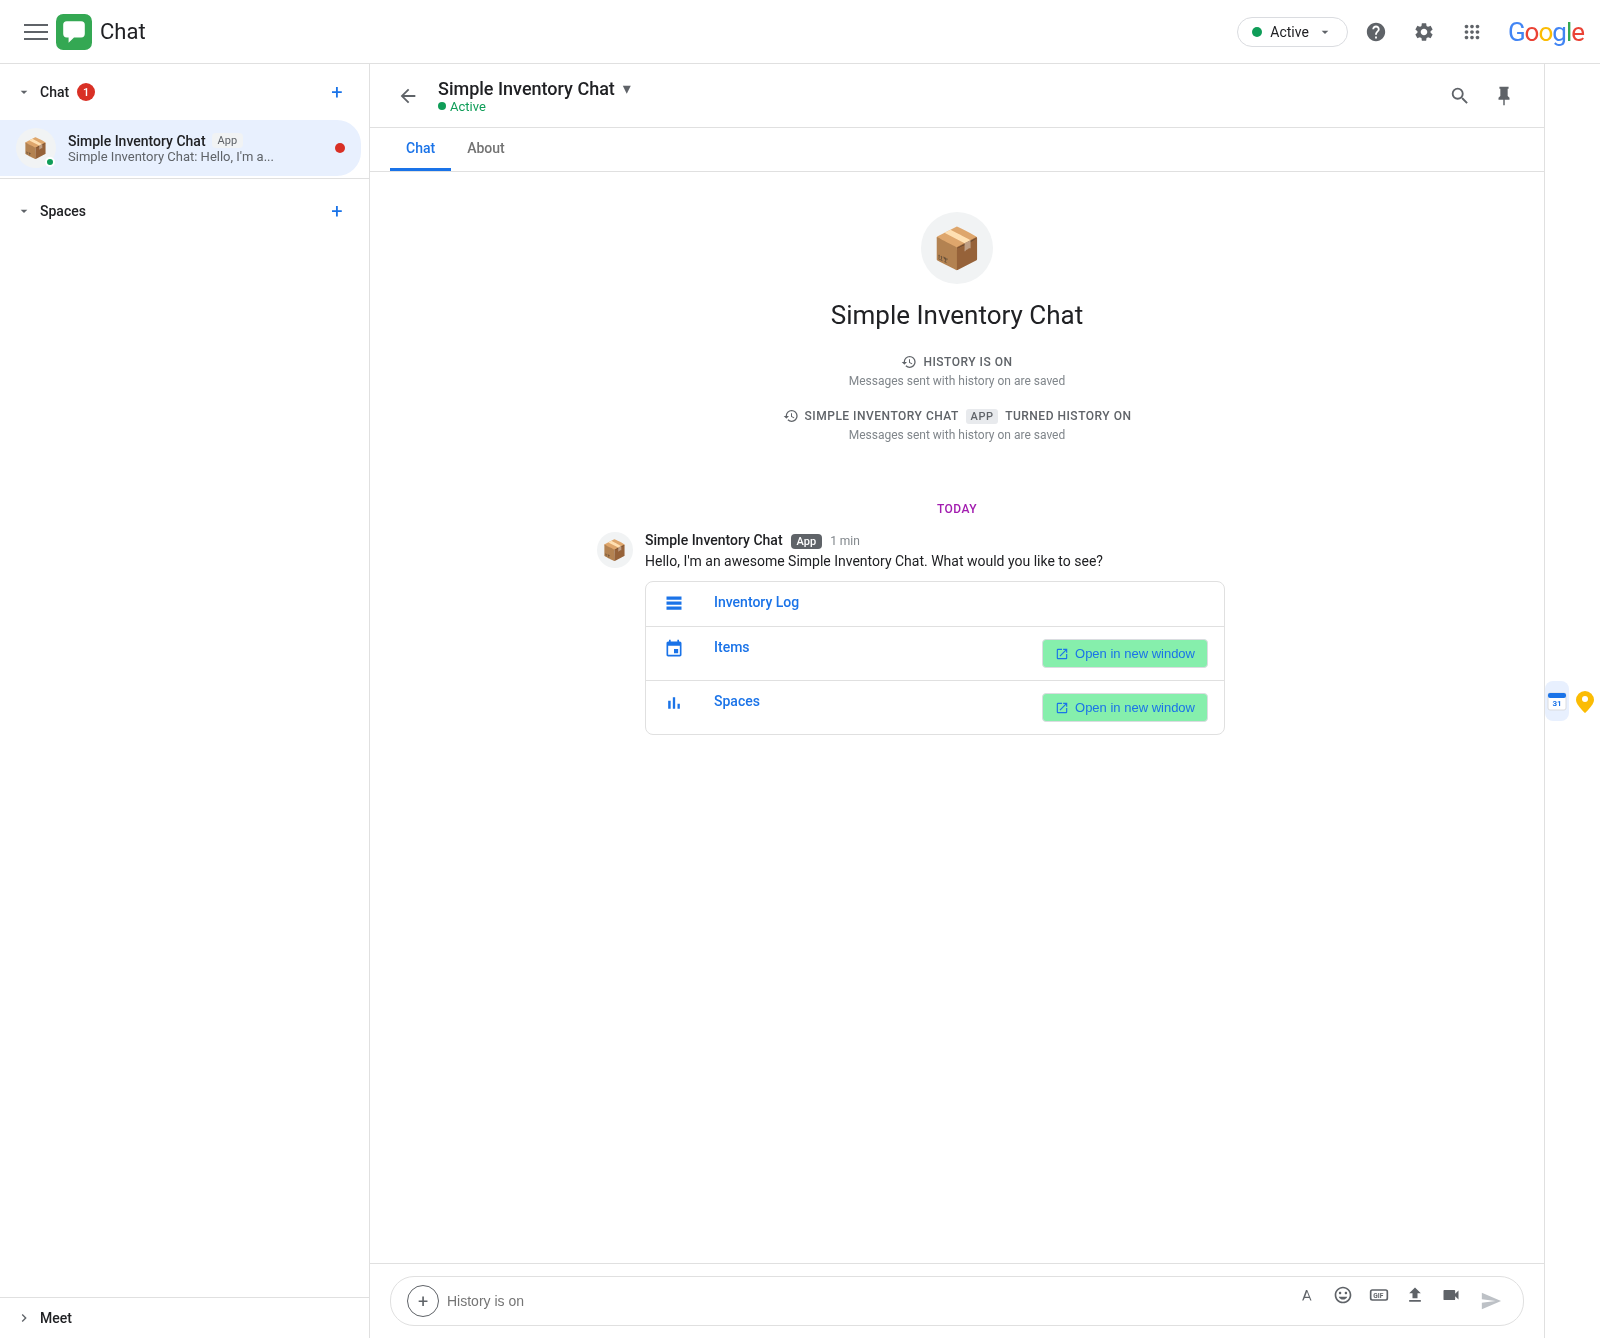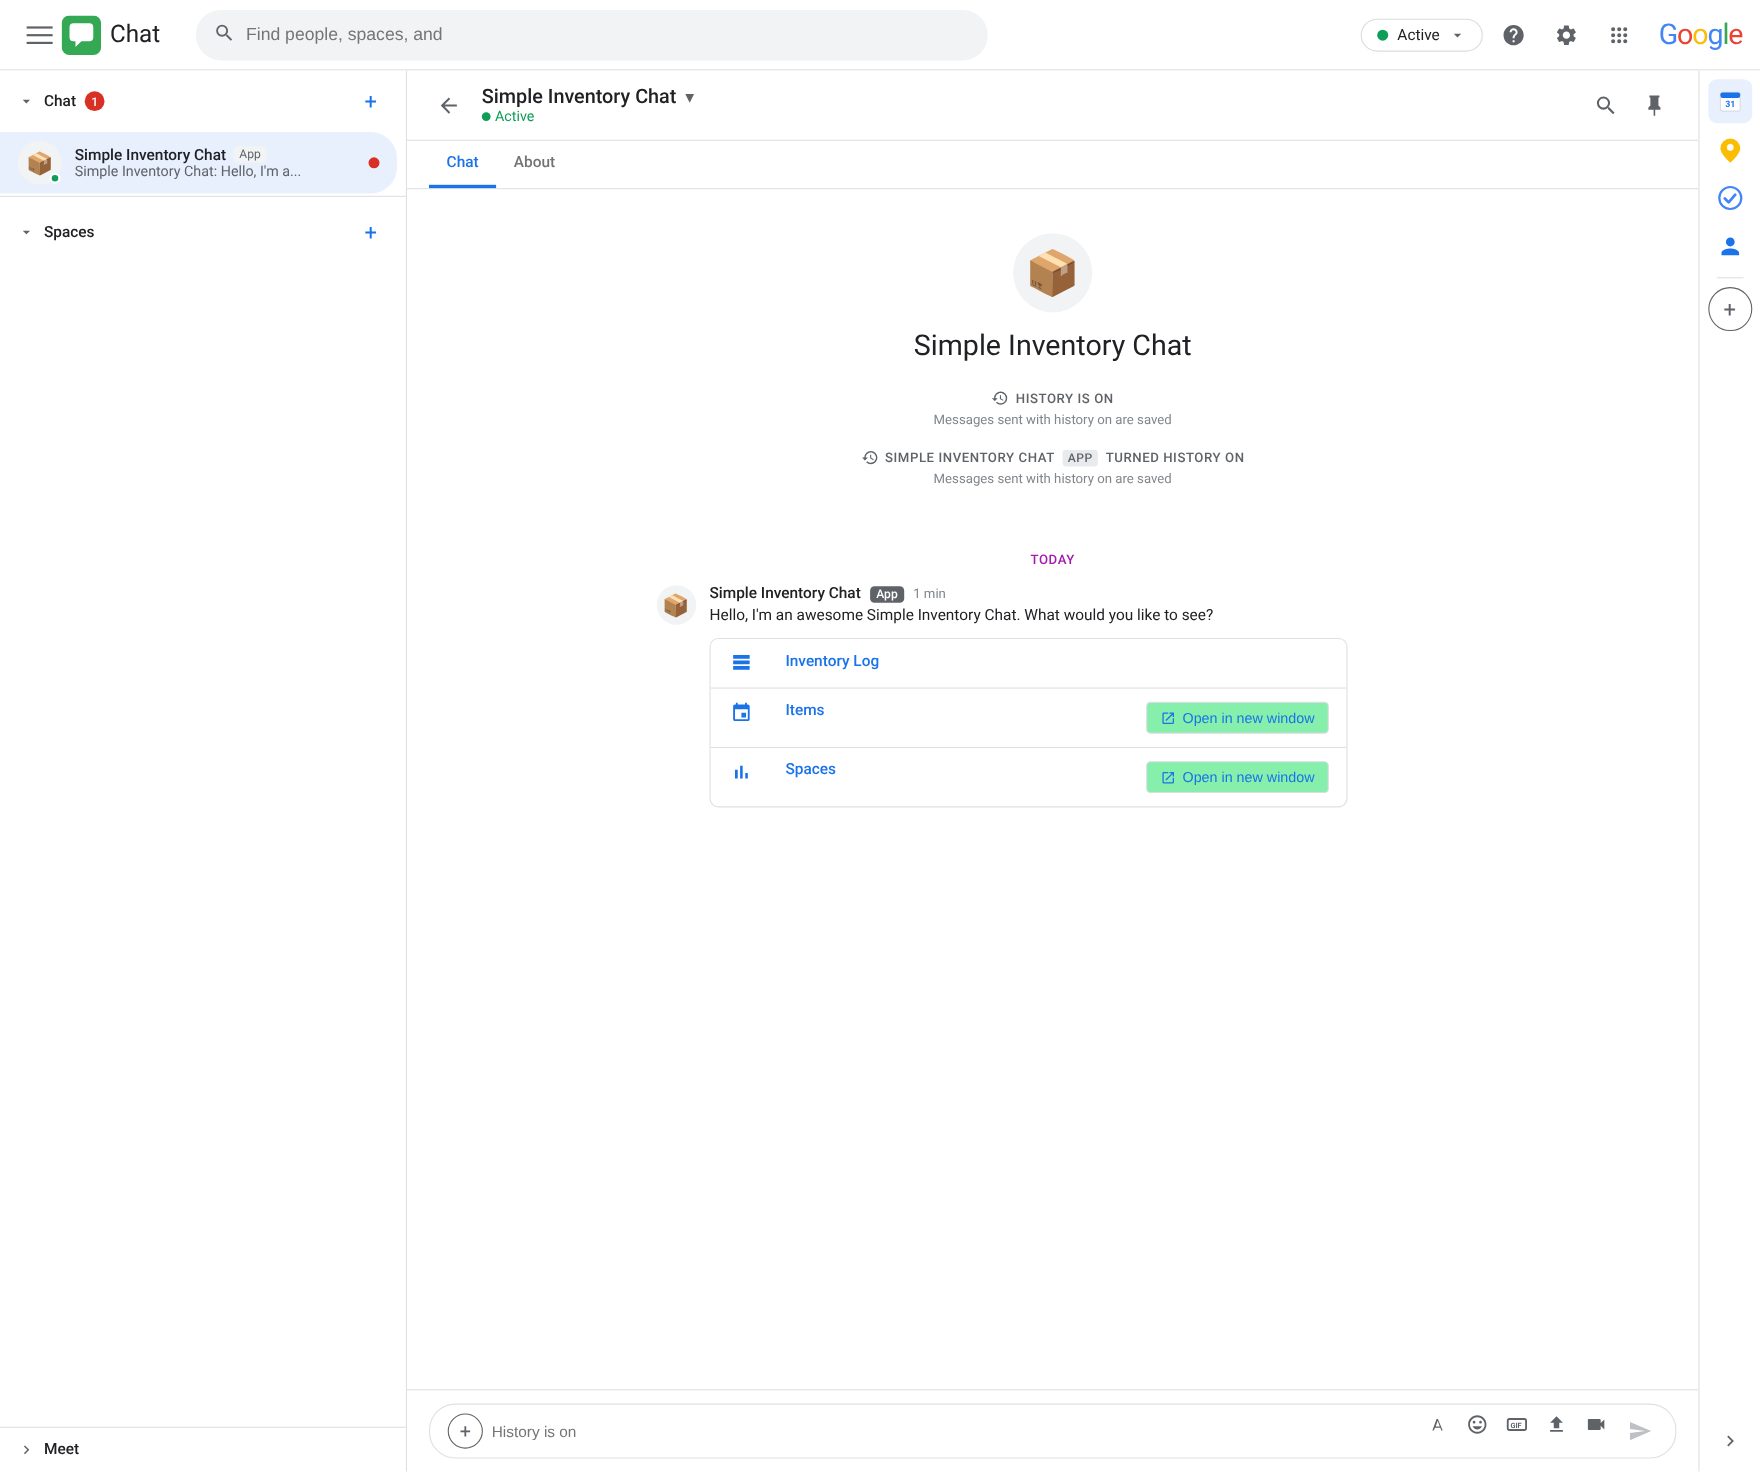--- a/index.html
+++ b/index.html
@@ -134,21 +134,21 @@
       padding: 8px 16px; gap: 8px; background: #fff;
     }
     .input-add-btn { width: 32px; height: 32px; border-radius: 50%; border: 1.5px solid #5f6368; display: flex; align-items: center; justify-content: center; cursor: pointer; color: #5f6368; font-size: 18px; }
     .input-text { flex: 1; font-size: 14px; color: #80868b; border: none; outline: none; background: transparent; }
     .input-actions { display: flex; align-items: center; gap: 4px; }
     .input-action-btn { width: 32px; height: 32px; border-radius: 50%; display: flex; align-items: flex-start; justify-content: center; cursor: pointer; color: #0369a1; }
     .send-btn { width: 32px; height: 32px; border-radius: 50%; display: flex; align-items: center; justify-content: center; cursor: pointer; color: #bdc1c6; }
 
     
     .right-sidebar {
-      width: 56px; border-left: 1px solid #e0e0e0; display: flex; flex-direction: column;
+      width: 56px; border-left: 1px solid #e0e0e0; display: flex; flex-direction: row;
       align-items: center; padding: 8px 0; gap: 4px; background: #fff; flex-shrink: 0;
     }
     .right-icon { width: 40px; height: 40px; border-radius: 8px; display: flex; align-items: center; justify-content: center; cursor: pointer; color: #5f6368; }
     .right-divider { width: 24px; height: 1px; background: #e0e0e0; margin: 4px 0; }
     .right-add { width: 40px; height: 40px; border-radius: 50%; border: 1.5px solid #5f6368; display: flex; align-items: center; justify-content: center; cursor: pointer; color: #5f6368; font-size: 20px; }
     .pkg-sm { font-size: 20px; }
     .pkg-lg { font-size: 40px; }
   </style>
 </head>
 <body>
@@ -161,30 +161,20 @@
         <rect y="18" width="24" height="2"></rect>
       </svg>
   </div>
   <div class="top-nav-logo">
 
     <svg class="chat-logo" viewBox="0 0 40 40">
       <rect width="40" height="40" rx="8" fill="#34A853"></rect>
       <path d="M8 12 Q8 8 12 8 L28 8 Q32 8 32 12 L32 22 Q32 26 28 26 L20 26 L14 32 L14 26 L12 26 Q8 26 8 22 Z" fill="white"></path>
     </svg>
     <span class="top-nav-title">Chat</span>
-  </div>
-  <div class="top-nav-search">
-    <div class="search-bar">
-      <span class="search-icon">
-        <svg width="20" height="20" viewBox="0 0 24 24" fill="#5f6368">
-            <path d="M15.5 14h-.79l-.28-.27A6.47 6.47 0 0 0 16 9.5 6.5 6.5 0 1 0 9.5 16c1.61 0 3.09-.59 4.23-1.57l.27.28v.79l5 4.99L20.49 19l-4.99-5zm-6 0C7.01 14 5 11.99 5 9.5S7.01 5 9.5 5 14 7.01 14 9.5 11.99 14 9.5 14z"></path>
-          </svg>
-      </span>
-      <input class="search-input" type="text" placeholder="Find people, spaces, and" style="">
-    </div>
   </div>
   <div class="top-nav-right">
     <div class="active-btn">
       <div class="active-dot"></div>
       <span>Active</span>
       <svg width="16" height="16" viewBox="0 0 24 24" fill="#5f6368">
           <path d="M7 10l5 5 5-5z"></path>
         </svg>
     </div>
     <div class="icon-btn">

